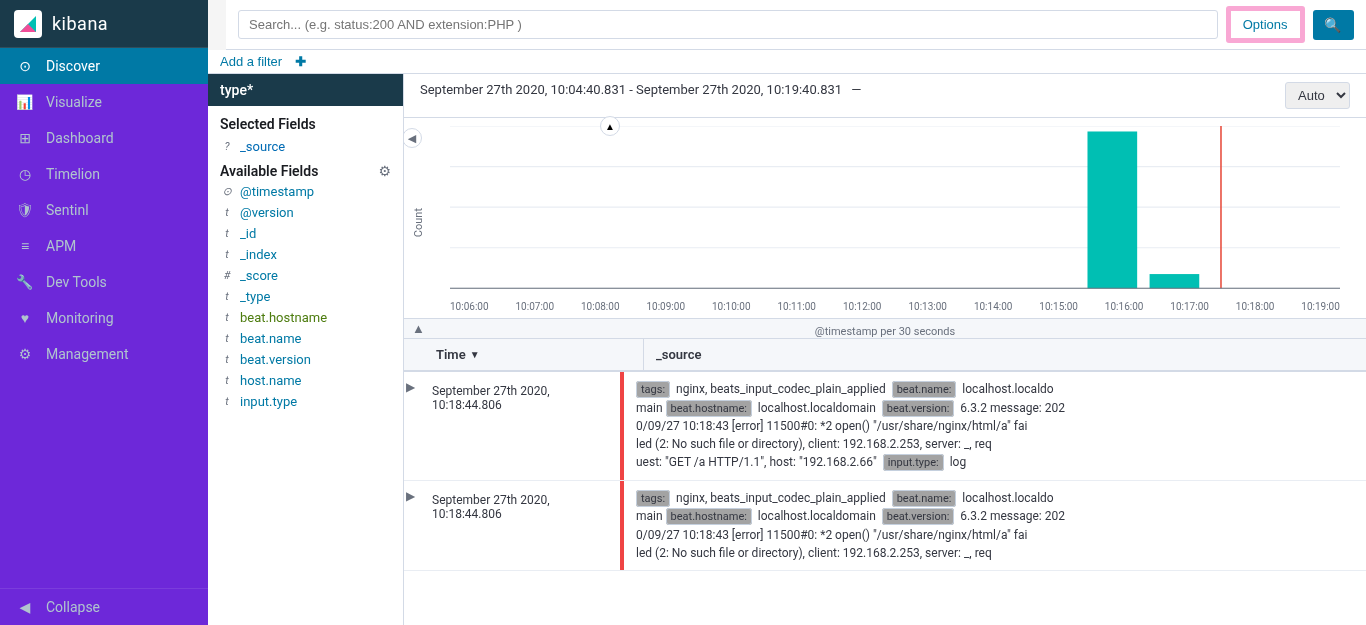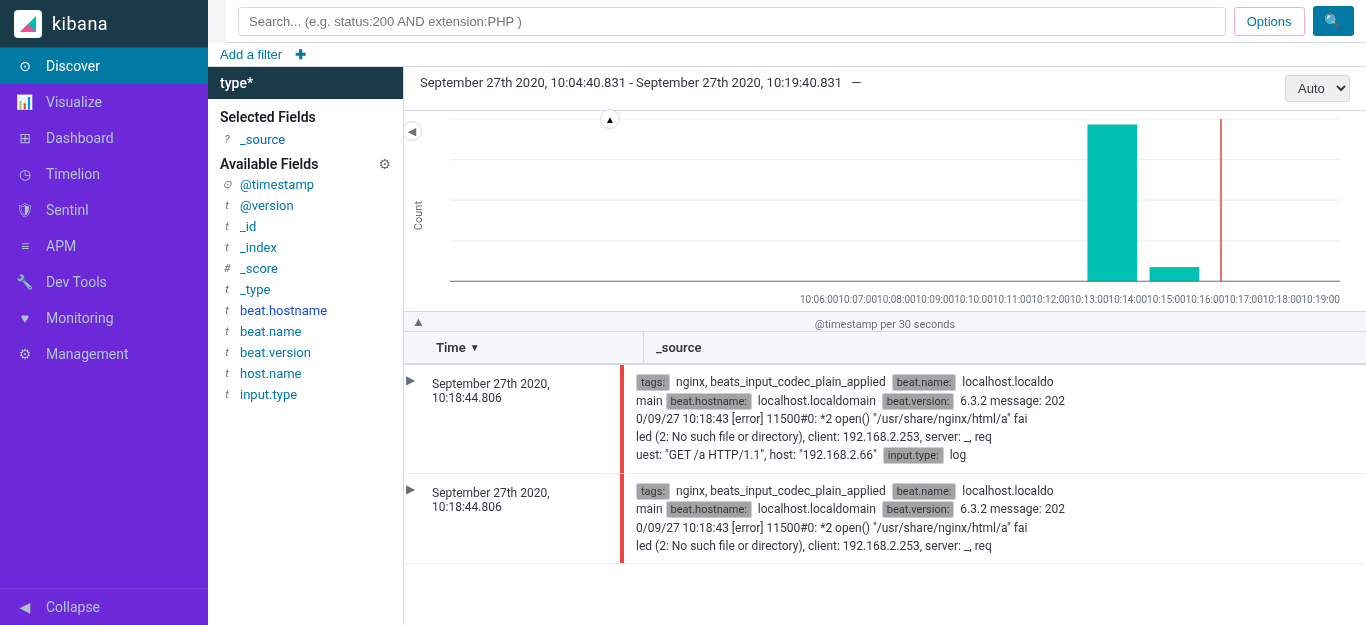--- a/index.html
+++ b/index.html
@@ -95,21 +95,21 @@
       background: #0079a5;
       border: none;
       color: #fff;
       padding: 7px 12px;
       border-radius: 3px;
       cursor: pointer;
       font-size: 14px;
     }
     .options-btn {
       background: none;
-      border: 1px solid #f9a8d4;
+      border: 5px solid #f9a8d4;
       padding: 6px 12px;
       border-radius: 3px;
       cursor: pointer;
       font-size: 13px;
       color: #0079a5;
     }
 
     
     .filter-bar {
       background: #fff;
@@ -456,21 +456,21 @@
         <div class="field-row">
           <span class="field-type-badge">#</span>
           <span style="color:#0079a5;">_score</span>
         </div>
         <div class="field-row">
           <span class="field-type-badge">t</span>
           <span style="color:#0079a5;">_type</span>
         </div>
         <div class="field-row">
           <span class="field-type-badge">t</span>
-          <span style="color:#1d4ed8;text-align:center;">beat.hostname</span>
+          <span style="color:#4d7c0f;text-align:center;">beat.hostname</span>
         </div>
         <div class="field-row">
           <span class="field-type-badge">t</span>
           <span style="color:#0079a5;">beat.name</span>
         </div>
         <div class="field-row">
           <span class="field-type-badge">t</span>
           <span style="color:#0079a5;">beat.version</span>
         </div>
         <div class="field-row">
@@ -518,21 +518,21 @@
           <text x="-4" y="152" text-anchor="end" font-size="10" fill="#69707d">0</text>
 
           <rect x="616" y="5" width="48" height="143" fill="#00BFB3"></rect>
           <rect x="676" y="135" width="48" height="13" fill="#00BFB3"></rect>
 
           <line x1="745" y1="0" x2="745" y2="148" stroke="#e74c3c" stroke-width="1.5" stroke-dasharray="none"></line>
 
           <line x1="0" y1="148" x2="860" y2="148" stroke="#69707d" stroke-width="1"></line>
         </svg>
         
-        <div style="display:flex;justify-content:flex-end;margin-left:30px;width:calc(100% - 40px);margin-top:2px;">
+        <div style="display:flex;justify-content:space-between;margin-left:30px;width:calc(100% - 40px);margin-top:2px;">
           <span style="font-size:10px;color:#69707d;">10:06:00</span>
           <span style="font-size:10px;color:#69707d;">10:07:00</span>
           <span style="font-size:10px;color:#69707d;">10:08:00</span>
           <span style="font-size:10px;color:#69707d;">10:09:00</span>
           <span style="font-size:10px;color:#69707d;">10:10:00</span>
           <span style="font-size:10px;color:#69707d;">10:11:00</span>
           <span style="font-size:10px;color:#69707d;">10:12:00</span>
           <span style="font-size:10px;color:#69707d;">10:13:00</span>
           <span style="font-size:10px;color:#69707d;">10:14:00</span>
           <span style="font-size:10px;color:#69707d;">10:15:00</span>

